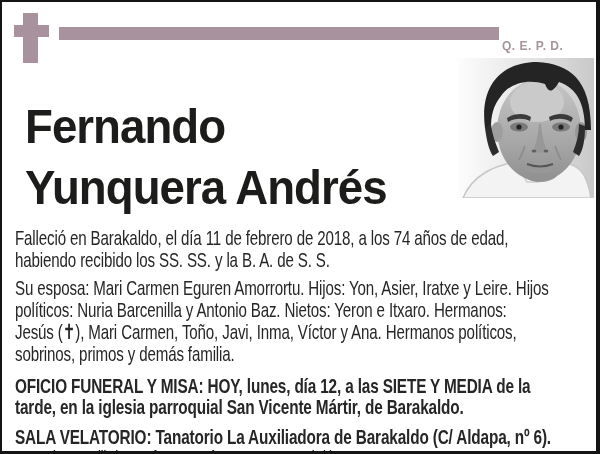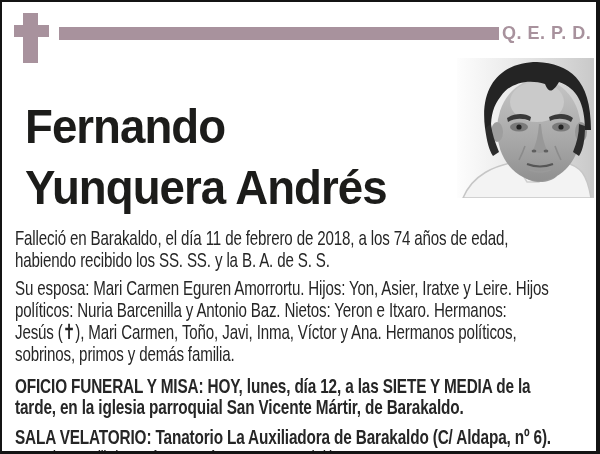--- a/index.html
+++ b/index.html
@@ -13,22 +13,22 @@
     border-right-width:4px;
     border-bottom-width:3px;
     overflow:hidden;
     font-family:"Liberation Sans","DejaVu Sans",sans-serif;
   }
   
   .cross-v{position:absolute;left:21px;top:11px;width:15px;height:50px;background:#a8929d;}
   .cross-h{position:absolute;left:12px;top:23px;width:35px;height:12px;background:#a8929d;}
   .rule{position:absolute;left:57px;top:25px;width:440px;height:13px;background:#a8929d;}
   .qepd{
-    position:absolute;left:500px;top:22px;
-    font-size:18px;line-height:18px;font-weight:700;
+    position:absolute;left:500px;top:35px;
+    font-size:12px;line-height:18px;font-weight:700;
     color:#a8929d;letter-spacing:0.5px;white-space:nowrap;
   }
   
   .name{
     position:absolute;left:23px;top:62px;
     font-size:48px;line-height:61px;font-weight:700;
     color:#1c1c1a;letter-spacing:-1px;
     white-space:pre-line;
     transform:scaleX(0.95);transform-origin:0 0;
   }

